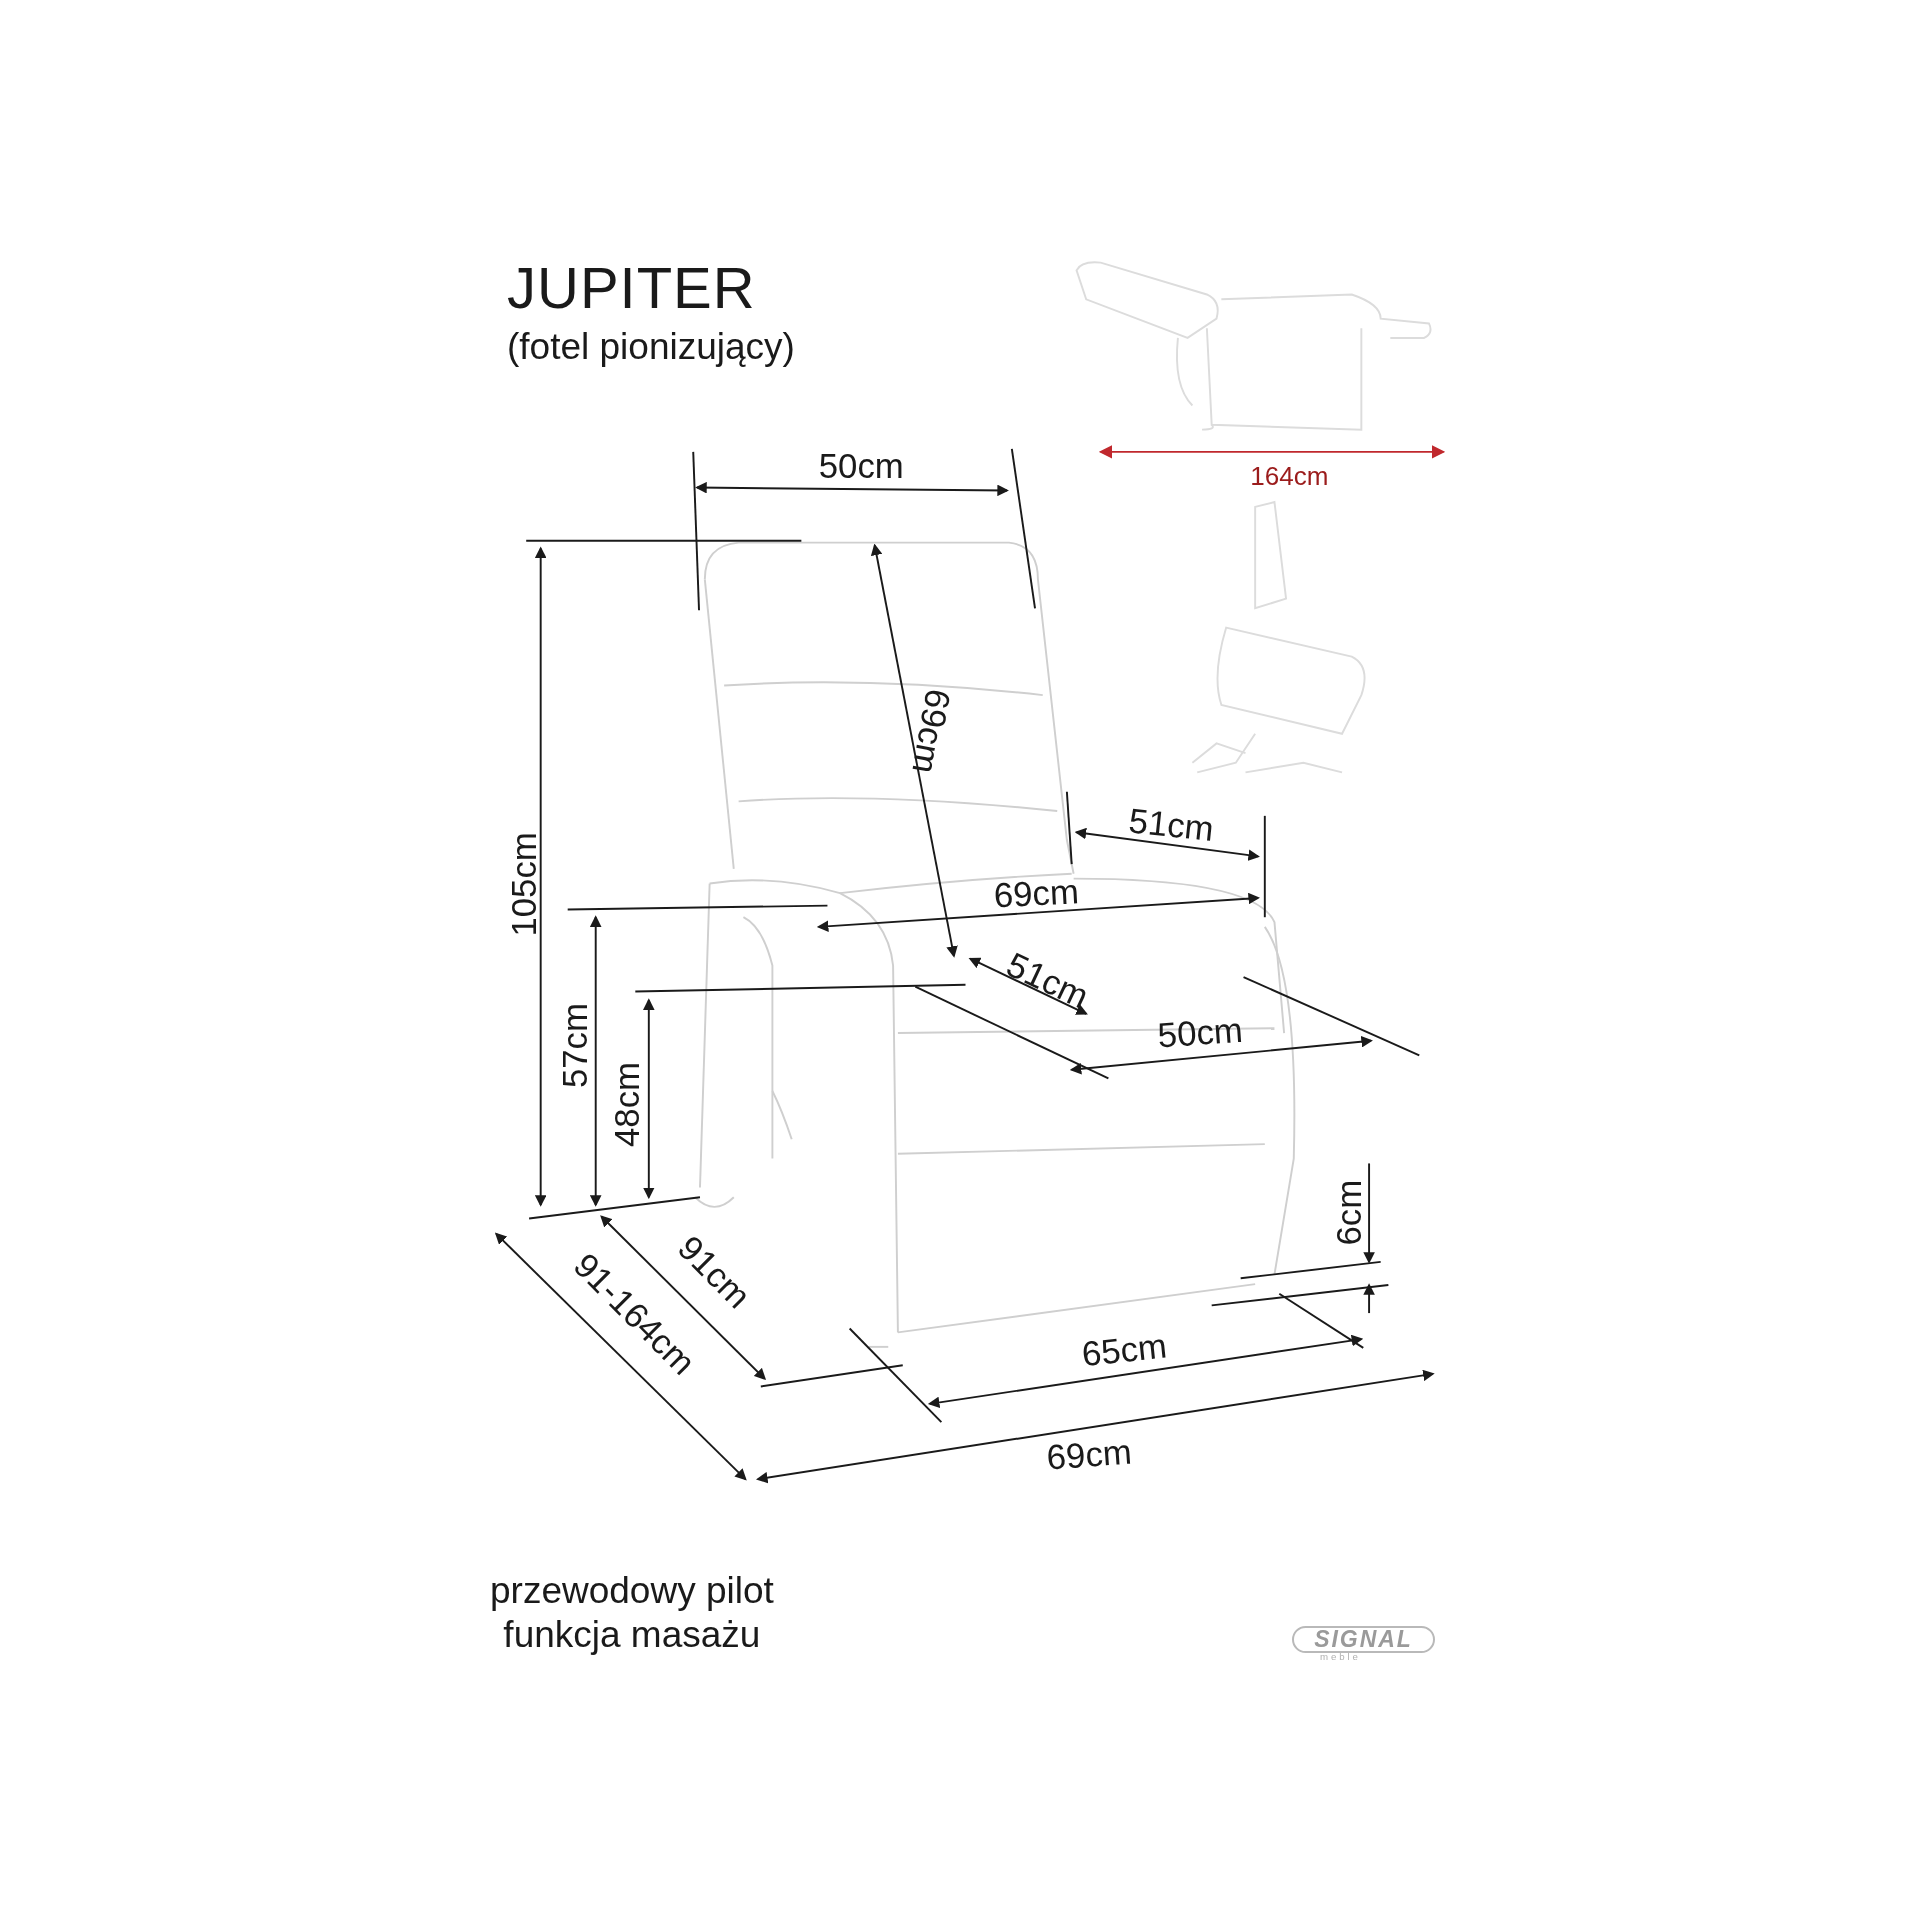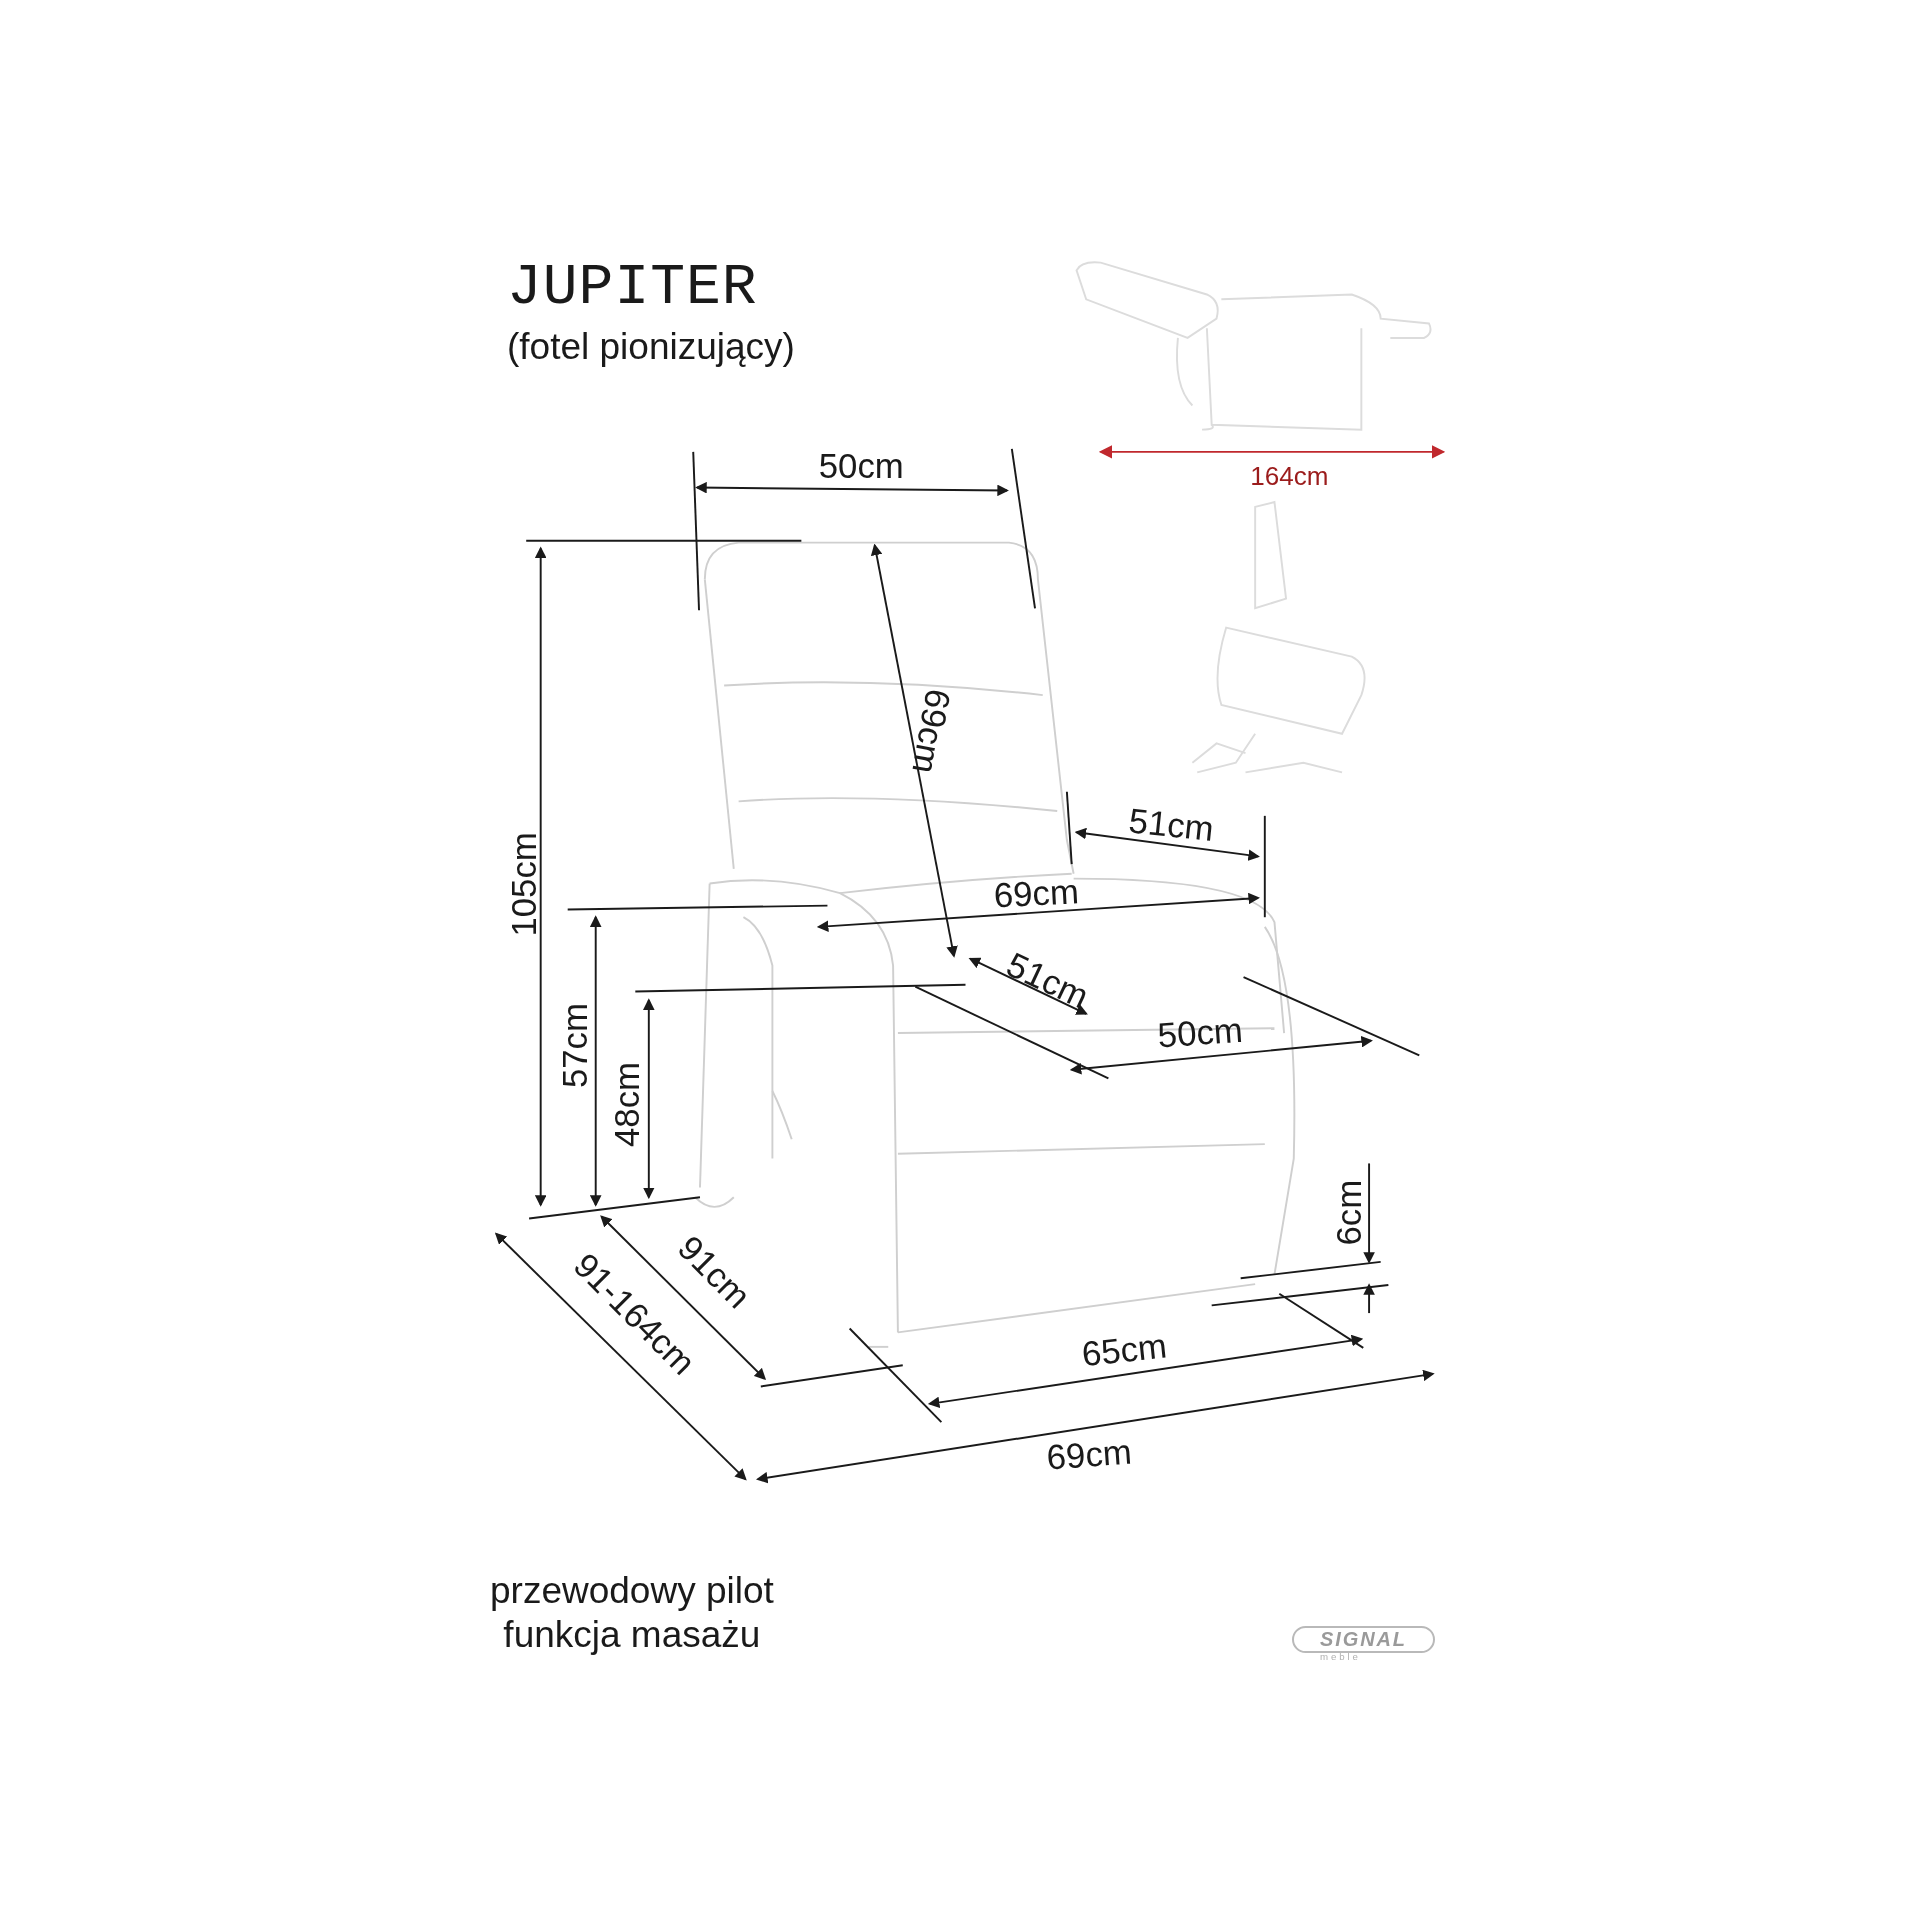--- a/index.html
+++ b/index.html
@@ -1,27 +1,27 @@
 <!DOCTYPE html>
 <html><head>
 <meta charset="utf-8">
 <style>
   html, body { margin:0; padding:0; background:#ffffff; }
   body { width:1931px; height:1931px; position:relative; overflow:hidden;
          font-family:"Liberation Sans", sans-serif; color:#1a1a1a; }
-  .title { position:absolute; left:507px; top:259px; font-size:58px; letter-spacing:1px; line-height:1;font-family:Liberation Mono, monospace; }
+  .title { position:absolute; left:507px; top:259px; font-size:58px; letter-spacing:1px; line-height:1; }
   .subtitle { position:absolute; left:507px; top:328px; font-size:37px; line-height:1; }
   .notes { position:absolute; left:490px; top:1569px; font-size:37px; line-height:44px;text-align:center; }
   .notes div { white-space:nowrap; }
   svg#diagram { position:absolute; left:0; top:0; }
   .dim { font-family:"Liberation Sans", sans-serif; font-size:36px; fill:#1a1a1a; }
   .dim-red { font-family:"Liberation Sans", sans-serif; font-size:27px; fill:#9b1c1c; }
   .logo { position:absolute; left:1292px; top:1626px; width:139px; height:23px;
           border:2.9px solid #b9b9b9; border-radius:13.5px; text-align:center;
-          font-weight:bold; font-style:italic; font-size:20px; line-height:23px;
+          font-weight:bold; font-style:italic; font-size:23px; line-height:23px;
           color:#9a9a9a; letter-spacing:1.9px; }
   .logo-sub { position:absolute; left:1320px; top:1651px; font-size:9.7px; color:#b0b0b0; letter-spacing:2.9px; }
 </style>
 </head>
 <body>
 
 <div class="title">JUPITER</div>
 <div class="subtitle">(fotel pionizujący)</div>
 
 <svg id="diagram" width="1931" height="1931" viewBox="0 0 2000 2000">

